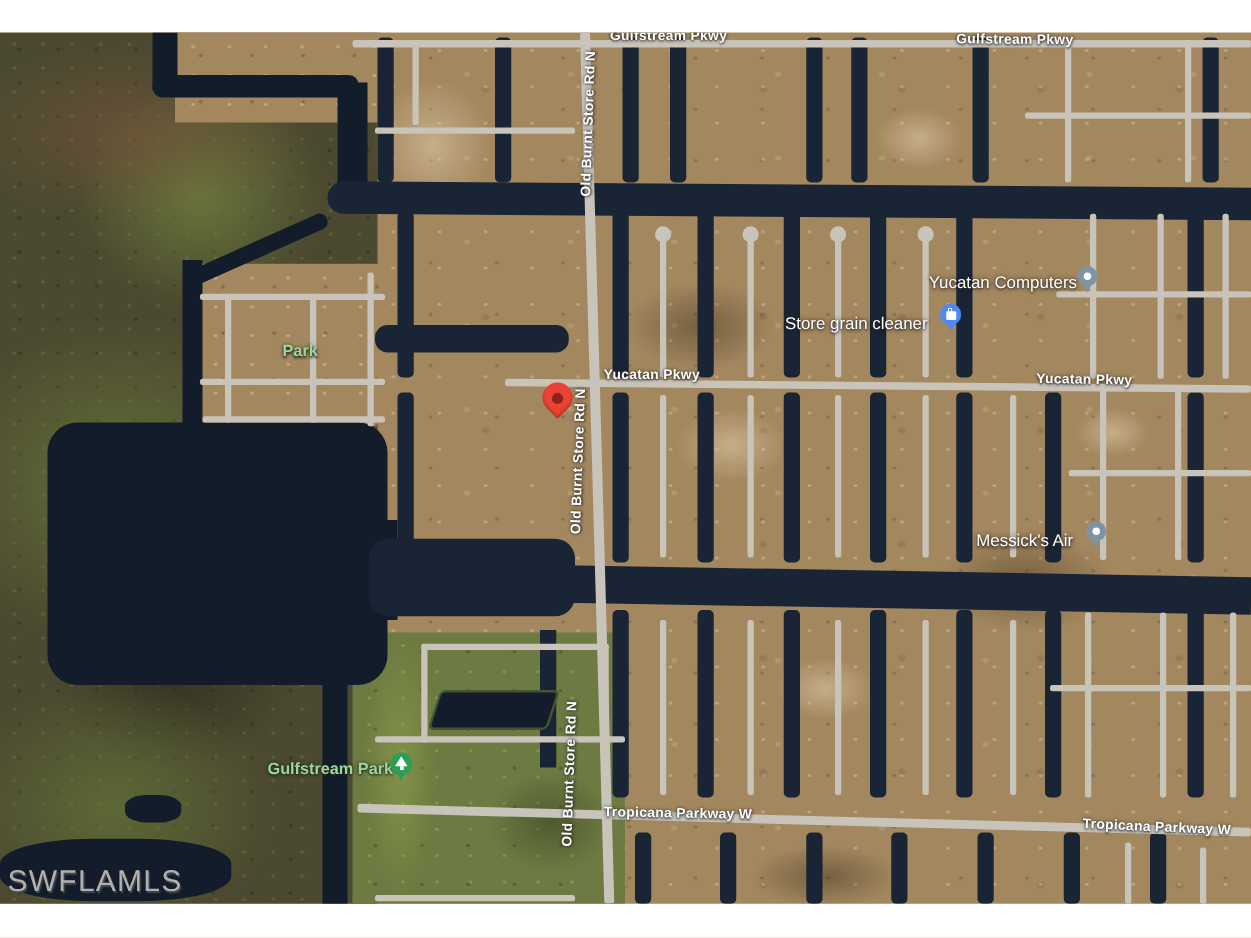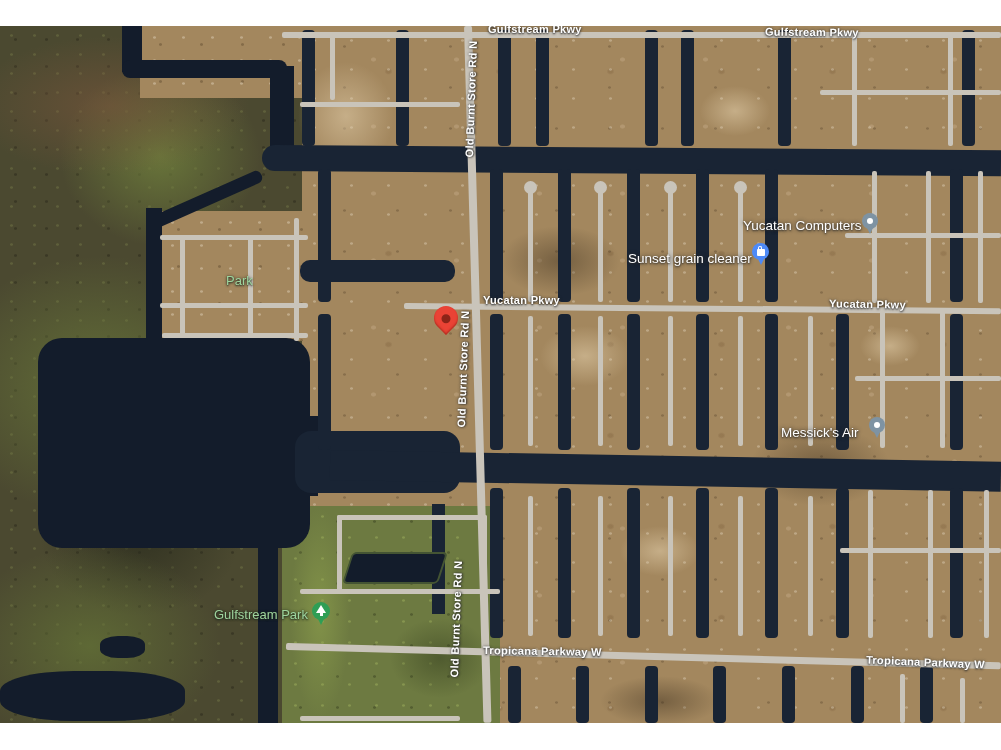--- a/index.html
+++ b/index.html
@@ -43,21 +43,21 @@
   .st-h{position:absolute;height:5px;background:#c9c4ba;border-radius:2px;z-index:4;}
   .st-v{position:absolute;width:5px;background:#c9c4ba;border-radius:2px;z-index:4;}
   .bulb{position:absolute;width:13px;height:13px;border-radius:50%;background:#c9c4ba;z-index:4;}
   .pond{position:absolute;left:347px;top:526px;width:92px;height:28px;background:#131c2b;
         border:2px solid rgba(95,115,55,.65);border-radius:5px;transform:skewX(-18deg);z-index:4;}
   
   .rlabel{position:absolute;color:#fff;font-size:11px;font-weight:700;letter-spacing:.3px;
         white-space:nowrap;z-index:6;
         text-shadow:0 1px 2px rgba(45,45,45,.95),0 0 3px rgba(45,45,45,.85);}
   .vlabel{width:132px;text-align:center;transform:rotate(-88deg);}
-  .plabel{position:absolute;color:#9ed49d;font-size:13px;font-weight:400;white-space:nowrap;z-index:6;
+  .plabel{position:absolute;color:#9ed49d;font-size:13px;font-weight:700;white-space:nowrap;z-index:6;
         text-shadow:0 1px 2px rgba(30,40,30,.95),0 0 3px rgba(30,40,30,.8);}
   .poilabel{position:absolute;color:#fff;font-size:13.5px;font-weight:400;white-space:nowrap;z-index:6;
         text-shadow:0 1px 2px rgba(40,40,40,.95),0 0 4px rgba(40,40,40,.9);}
   .watermark{position:absolute;left:6px;top:666px;color:#b0b0b0;font-size:24px;font-weight:400;
         letter-spacing:1px;z-index:7;text-shadow:1px 1px 1px #4a4a4a;}
   
   .poi-pin{position:absolute;width:16px;height:16px;border-radius:50%;z-index:6;background:currentColor;}
   .poi-pin::before{content:"";position:absolute;left:4px;top:13px;border-left:4px solid transparent;
         border-right:4px solid transparent;border-top:8px solid currentColor;}
   .gpin{color:#7e93a3;}
@@ -231,26 +231,27 @@
     <div class="rlabel vlabel" style="left:397px;top:337px;">Old Burnt Store Rd N</div>
     <div class="rlabel vlabel" style="left:390px;top:587px;">Old Burnt Store Rd N</div>
     <div class="rlabel" style="left:483px;top:619px;transform:rotate(1deg);">Tropicana Parkway W</div>
     <div class="rlabel" style="left:866px;top:630px;transform:rotate(2.5deg);">Tropicana Parkway W</div>
 
     <div class="plabel" style="left:226px;top:247px;">Park</div>
     <div class="plabel" style="left:214px;top:581px;">Gulfstream Park</div>
 
     <div class="poilabel" style="left:743px;top:192px;">Yucatan Computers</div>
     <span class="poi-pin gpin" style="left:862px;top:187px;"></span>
-    <div class="poilabel" style="left:628px;top:225px;">Sunset grain cleaner</div>
+    <div class="poilabel" style="left:628px;top:225px;">Store grain cleaner</div>
     <span class="poi-pin bluepin" style="left:752px;top:217px;">
         <span class="bag"></span>
       </span>
     <div class="poilabel" style="left:781px;top:399px;">Messick's Air</div>
     <span class="poi-pin gpin" style="left:869px;top:391px;"></span>
     <span class="poi-pin greenpin" style="left:312px;top:576px;">
         <span class="tree"></span>
       </span>
 
     <div class="red-marker"></div>
 
+    <div class="watermark">SWFLAMLS</div>
   </div>
 </div>
 
 </body></html>

